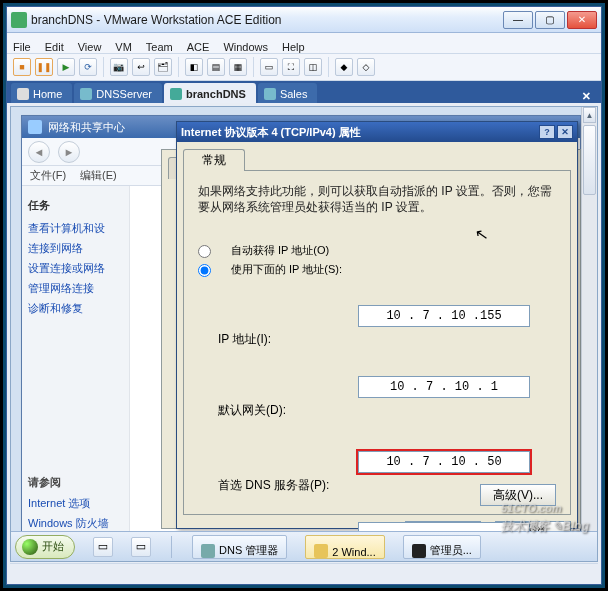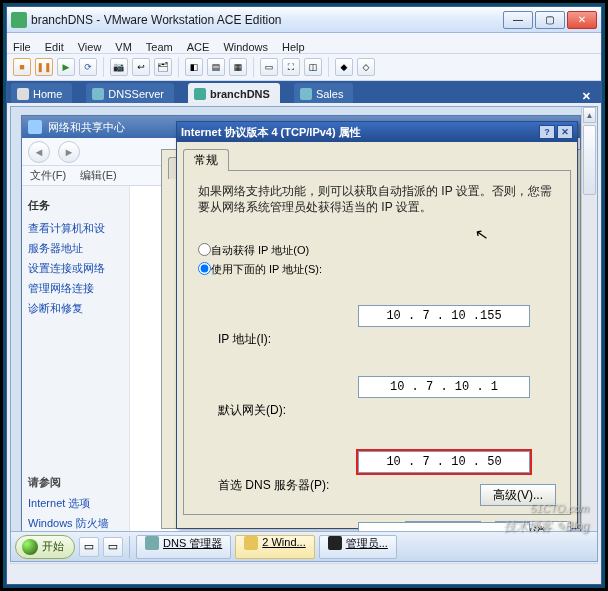--- a/index.html
+++ b/index.html
@@ -17,21 +17,21 @@
   .vmw-menu { height:20px; background:#f2f5fb; display:flex; padding:8px 6px; gap:14px; color:#222; }
   .vmw-menu span { cursor:default; }
   
   .vmw-toolbar { height:28px; background:#f2f5fb; border-top:1px solid #cdd9e9; border-bottom:1px solid #cdd9e9; display:flex; align-items:center; padding:0 6px; gap:4px; }
   .tb-btn { width:18px; height:18px; border:1px solid #bcc9db; background:linear-gradient(#fff,#e7edf6); border-radius:2px; display:flex; align-items:center; justify-content:center; font-size:9px; }
   .tb-sep { width:1px; height:20px; background:#cdd9e9; margin:0 2px; }
   .tb-btn.orange{border-color:#e6a85a;color:#d87a1a;}
   .tb-btn.green{color:#2b8a2b;}
   .tb-btn.blue{color:#2b5fa5;}
   
-  .vmw-tabs { height:22px; background:#2f5a9c; display:flex; align-items:flex-end; padding:0 4px; gap:14px; }
+  .vmw-tabs { height:22px; background:#2f5a9c; display:flex; align-items:flex-end; padding:0 4px; gap:2px; }
   .vmw-tab { height:20px; background:#3d6bab; color:#fff; padding:2px 10px 0 6px; border-radius:3px 3px 0 0; display:flex; align-items:center; gap:4px; cursor:default; }
   .vmw-tab.active { background:#e9eef7; color:#222; }
   .vmw-tab .tabicon { width:12px; height:12px; background:#7bc; border-radius:2px; }
   .vmw-tab.active .tabicon { background:#4a9; }
   .vmw-tab.home .tabicon{background:#ddd;}
   .vmw-tabs .spacer{flex:1}
   .vmw-tabs .x{color:#fff;font-weight:bold;padding:0 6px;cursor:default;}
   
   .guest { position:absolute; left:3px; right:3px; top:99px; bottom:22px; background:#d3e1f1; overflow:hidden; border:1px solid #8ba7c7; }
   
@@ -45,49 +45,49 @@
   .tasks-pane h4{color:#333;font-size:11px;font-weight:bold;margin:4px 0 8px;}
   .tasks-pane a{display:block;color:#1a4db3;text-decoration:none;margin:6px 0;line-height:14px;}
   .tasks-pane .sec{color:#4a4a4a;margin-top:160px;font-weight:bold;}
   
   .ipv4 { position:absolute; left:165px; top:14px; width:402px; height:408px; background:#ece9d8; border:1px solid #2a4c7f; box-shadow:2px 2px 4px rgba(0,0,0,.3); }
   .ipv4-title { height:20px; background:linear-gradient(#3a6cc0,#234b8e); color:#fff; display:flex; align-items:center; padding:0 4px; font-family:"SimSun",monospace; font-size:12px; font-weight:bold; }
   .ipv4-title .spacer{flex:1}
   .ipv4-title .tb{width:16px;height:14px;background:#c6d6ee;border:1px solid #234b8e;margin-left:2px;color:#234b8e;display:flex;align-items:center;justify-content:center;font-size:9px;}
   .ipv4-body { padding:6px 6px 6px 6px; }
   .tabstrip2 { display:flex; border-bottom:1px solid #919b9c; }
-  .tab2 { background:#ece9d8; border:1px solid #919b9c; border-bottom:none; padding:2px 10px; margin-right:2px; border-radius:3px 3px 0 0; position:relative; top:1px; font-size:12px;text-align:center; }
+  .tab2 { background:#ece9d8; border:1px solid #919b9c; border-bottom:none; padding:2px 18px; margin-right:2px; border-radius:3px 3px 0 0; position:relative; top:1px; font-size:12px;text-align:center; }
   .tab2.inactive{background:#e1ddcf;color:#666;}
   .panel { border:1px solid #919b9c; border-top:none; padding:12px 14px 8px; background:#ece9d8; height:344px; position:relative; }
   .desc { font-size:12px; line-height:16px; margin-bottom:28px; color:#222; }
   .group { border:1px solid #bfbfbf; border-radius:3px; padding:10px 12px 10px 12px; margin:6px 0 10px; }
-  .rad { display:flex; align-items:flex-start; gap:0; margin:4px 0; font-size:12px; }
+  .rad { display:flex; align-items:flex-end; gap:20px; margin:4px 0; font-size:12px; }
   .rad input{margin:0;}
   .row { display:flex; align-items:center; margin:6px 0; }
   .row label { width:140px; font-size:12px;margin-top:48px; }
   .ipfield { width:172px; height:22px; border:1px solid #7f9db9; background:#fff; font-family:"Courier New",monospace; font-size:12px; text-align:center; letter-spacing:0; padding:1px 2px; }
   .ipfield.hl { outline:2px solid #d22; outline-offset:0; }
   .row.dis label, .rad.dis { color:#9a9a9a; }
   .btnrow { position:absolute; right:14px; bottom:8px; }
   .btn { width:76px; height:22px; border:1px solid #7f9db9; background:linear-gradient(#fff,#e3e3da); font-size:12px; margin-left:6px; }
   .dlg-buttons { position:absolute; right:12px; bottom:8px; display:flex; gap:8px; }
   
-  .taskbar { position:absolute; left:0; right:0; bottom:0; height:30px; background:linear-gradient(#e9f0fa,#c8daf0); border-top:1px solid #9cb5d6; display:flex; align-items:center; padding:0 4px; gap:4px; }
+  .taskbar { position:absolute; left:0; right:0; bottom:0; height:30px; background:linear-gradient(#e9f0fa,#c8daf0); border-top:1px solid #9cb5d6; display:flex; align-items:center; padding:0 4px; gap:18px; }
   .start { height:24px; padding:0 10px 0 6px; border:1px solid #94ad61; border-radius:12px; background:linear-gradient(#f5fbee,#d9e9bd); display:flex; align-items:center; gap:4px; color:#2b4c0f; font-size:12px; }
   .start .orb{width:16px;height:16px;border-radius:8px;background:radial-gradient(circle at 30% 30%,#9f6,#274e0e);}
   .ql{width:20px;height:20px;border:1px solid #b6c6dc;background:linear-gradient(#fff,#e1eaf5);border-radius:2px;display:flex;align-items:center;justify-content:center;}
-  .tbtn{height:24px;padding:0 8px;border:1px solid #a7bcd8;background:linear-gradient(#f6faff,#d8e5f5);border-radius:2px;display:flex;align-items:flex-start;gap:4px;font-size:11px;text-decoration:underline;}
+  .tbtn{height:24px;padding:0 8px;border:1px solid #a7bcd8;background:linear-gradient(#f6faff,#d8e5f5);border-radius:2px;display:flex;align-items:flex-end;gap:4px;font-size:11px;}
   .tbtn .ic{width:14px;height:14px;background:#7aa;border-radius:2px;}
   .tbtn.fold{background:linear-gradient(#fff7dc,#f7e8aa);border-color:#d9c06a;}
   .tbtn.fold .ic{background:#e7c45a;}
   .tbtn.cmd .ic{background:#222;}
   
   .vmw-status { position:absolute; left:3px; right:3px; bottom:3px; height:18px; background:#e8edf5; border-top:1px solid #cdd9e9; }
   
-  .watermark { position:absolute; right:8px; bottom:26px; color:rgba(230,230,230,.55); font-size:20px; font-weight:normal; font-style:italic; text-shadow:1px 1px 2px rgba(0,0,0,.5); pointer-events:none; text-align:right; line-height:18px;margin-top:9px;}
+  .watermark { position:absolute; right:8px; bottom:26px; color:rgba(230,230,230,.55); font-size:20px; font-weight:bold; font-style:italic; text-shadow:1px 1px 2px rgba(0,0,0,.5); pointer-events:none; line-height:18px;margin-top:9px;}
   .watermark small{font-size:12px;display:block;}
   .cursor { position:absolute; left:464px; top:118px; font-size:16px; color:#000; pointer-events:none; transform:rotate(-10deg); }
   .back-tab { position:absolute; left:150px; top:42px; width:420px; height:380px; background:#ece9d8; border:1px solid #919b9c; }
   .back-tab .tb2{padding:6px;}
   .scrollbar { position:absolute; right:0; top:0; bottom:0; width:16px; background:#e4e8ee; border-left:1px solid #c2cad5; }
   .scrollbar .th{position:absolute;left:1px;right:1px;top:18px;height:70px;background:linear-gradient(#fbfcfe,#dbe3ee);border:1px solid #b5c1d2;border-radius:2px;}
   .scrollbar .ar{position:absolute;left:1px;right:1px;height:16px;background:linear-gradient(#fbfcfe,#dbe3ee);border:1px solid #b5c1d2;display:flex;align-items:center;justify-content:center;font-size:8px;color:#567;}
   .scrollbar .ar.top{top:0} .scrollbar .ar.bot{bottom:0}
 </style>
 </head>
@@ -171,21 +171,21 @@
         <div class="arrow">►</div>
       </div>
       <div style="height:20px;background:#f5f8fc;border-bottom:1px solid #d4dce8;padding:2px 8px;color:#444;display:flex;gap:14px;">
         <span>文件(F)</span>
         <span>编辑(E)</span>
       </div>
       <div class="netcenter-body">
         <div class="tasks-pane">
           <h4>任务</h4>
           <a>查看计算机和设</a>
-          <a>服务器地址</a>
+          <a>连接到网络</a>
           <a>设置连接或网络</a>
           <a>管理网络连接</a>
           <a>诊断和修复</a>
           <div class="sec">请参阅</div>
           <a>Internet 选项</a>
           <a>Windows 防火墙</a>
         </div>
       </div>
     </div>
 

